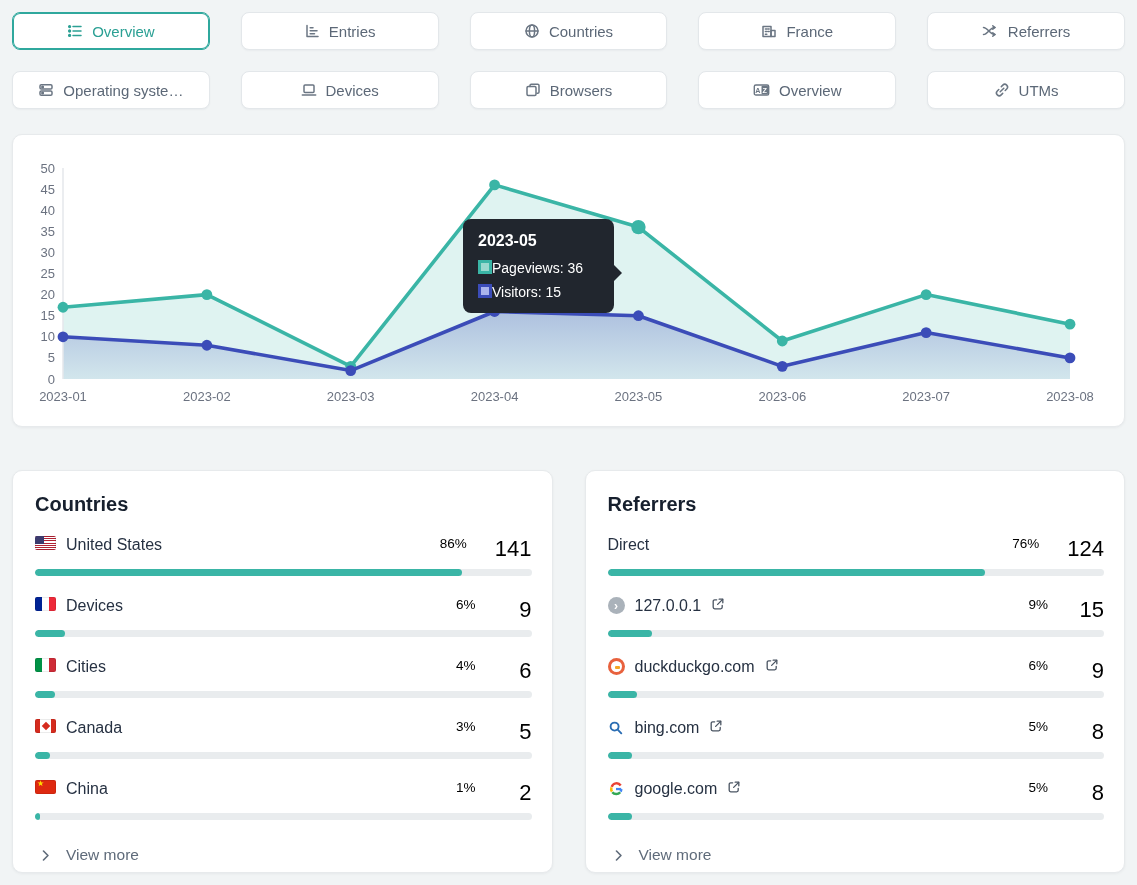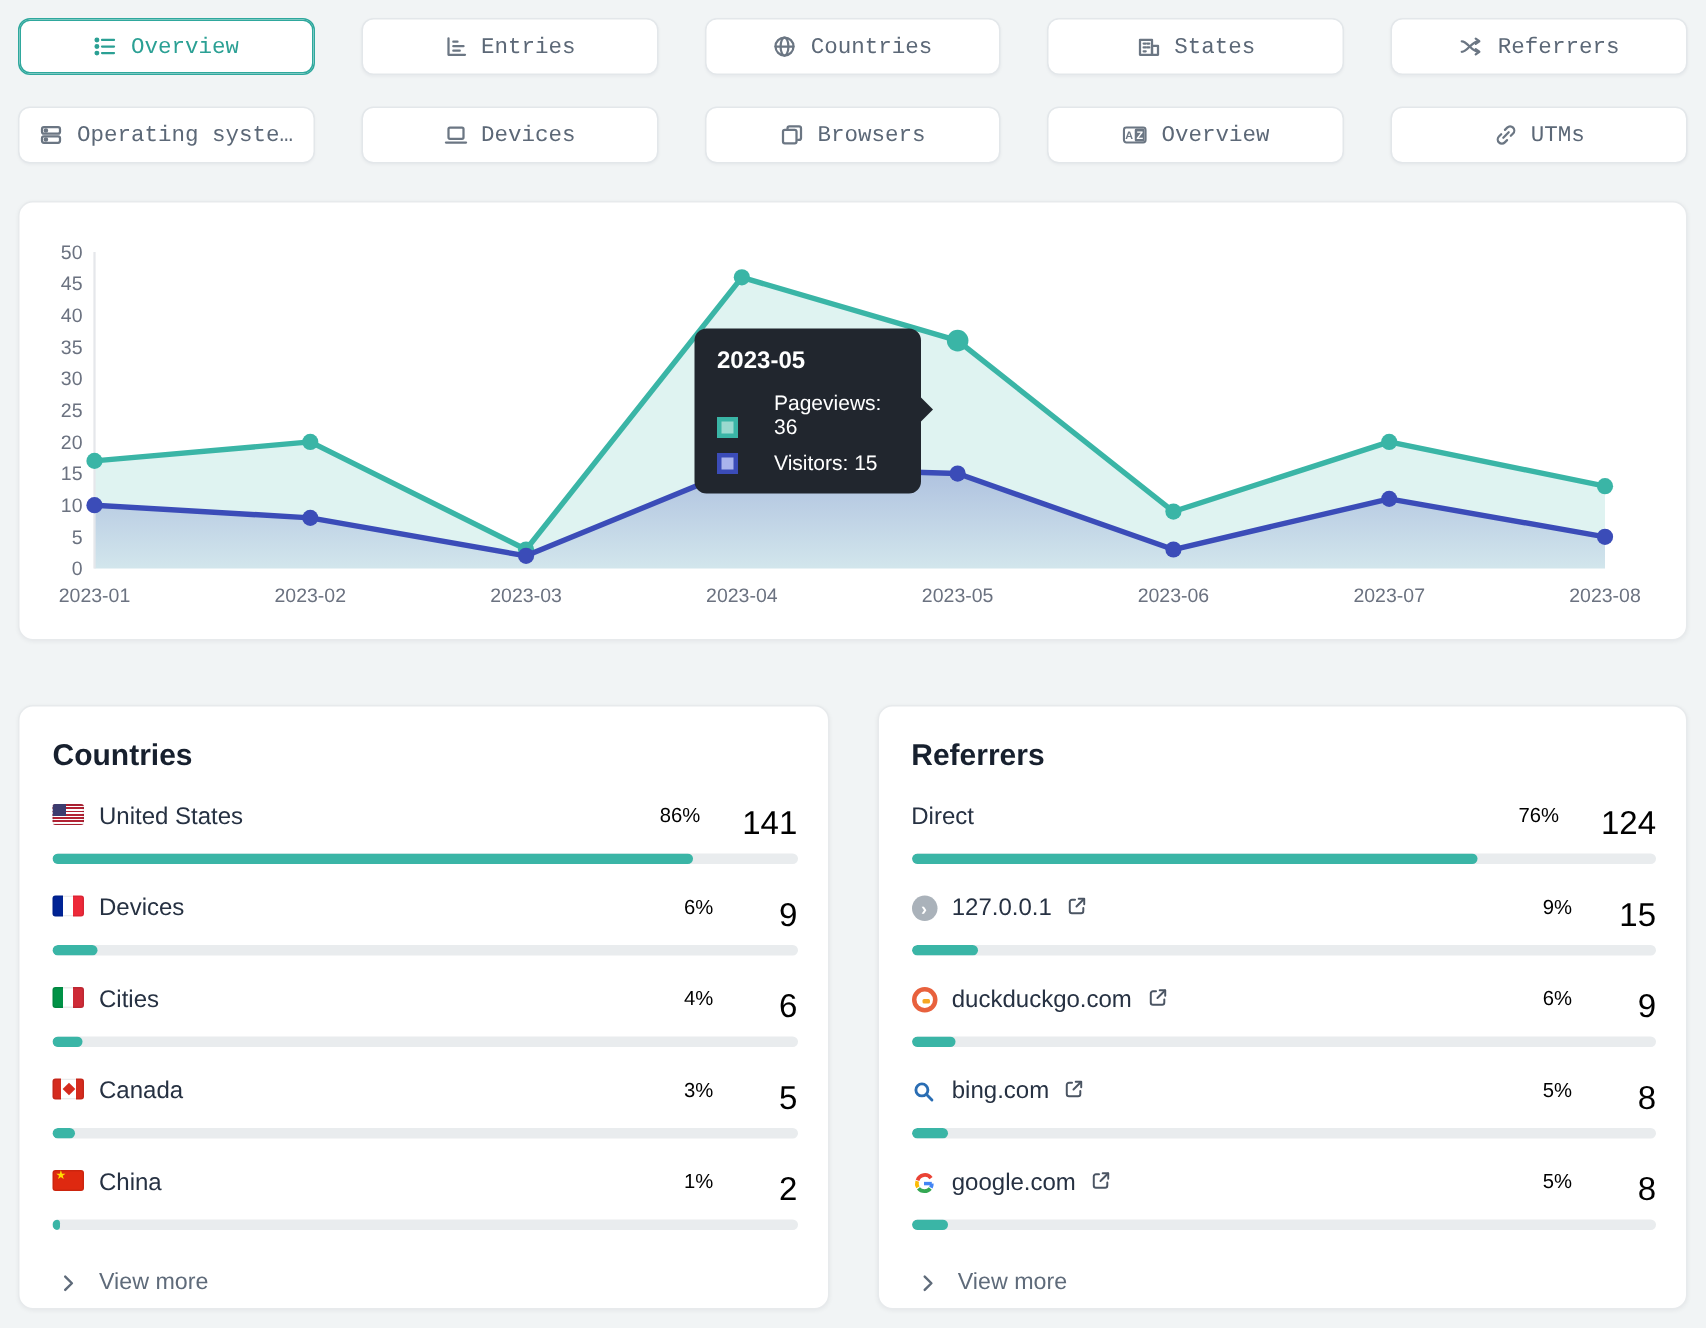--- a/index.html
+++ b/index.html
@@ -34,21 +34,21 @@
     padding:0 10px;
     white-space:nowrap; overflow:hidden;
   }
   .nav-btn .nav-icon { display:flex; color:#6b7683; flex:none; }
   .nav-btn.active {
     border-color:#2fa89d;
     box-shadow:inset 0 0 0 1px #2fa89d;
     color:#2ba094;
   }
   .nav-btn.active .nav-icon { color:#2ba094; }
-  .nav-label { overflow:hidden; text-overflow:ellipsis;font-family:Liberation Mono, monospace; }
+  .nav-label { overflow:hidden; text-overflow:ellipsis; }
 
   
   .chart-card {
     position:relative;
     background:#fff;
     border:1px solid #e7eaec;
     border-radius:10px;
     height:293px;
     box-shadow:0 1px 3px rgba(16,24,40,.05);
     margin-bottom:43px;
@@ -69,21 +69,21 @@
   }
   .chart-tooltip:after {
     content:"";
     position:absolute;
     right:-8px; top:46px;
     border-top:8px solid transparent;
     border-bottom:8px solid transparent;
     border-left:8px solid #21262e;
   }
   .tt-title { font-size:16px; font-weight:bold; margin-bottom:10px; }
-  .tt-row { display:flex; align-items:flex-end; gap:24px; font-size:14px; margin-top:8px; }
+  .tt-row { display:flex; align-items:flex-start; gap:0; font-size:14px; margin-top:8px; }
   .tt-sq { width:14px; height:14px; flex:none; display:inline-block; }
 
   
   .cards-grid {
     display:grid;
     grid-template-columns:1fr 1fr;
     column-gap:32px;
   }
   .stat-card {
     background:#fff;
@@ -185,21 +185,21 @@
         <svg width="16" height="16" viewBox="0 0 16 16" fill="none" stroke="currentColor" stroke-width="1.5" stroke-linecap="round" stroke-linejoin="round">
           <rect x="2" y="3.5" width="8" height="10"></rect>
           <rect x="10" y="7.5" width="4" height="6"></rect>
           <line x1="4.4" y1="6" x2="5.8" y2="6"></line>
           <line x1="6.8" y1="6" x2="8.2" y2="6"></line>
           <line x1="4.4" y1="8.6" x2="5.8" y2="8.6"></line>
           <line x1="6.8" y1="8.6" x2="8.2" y2="8.6"></line>
           <line x1="4.4" y1="11.2" x2="5.8" y2="11.2"></line>
         </svg>
       </span>
-      <span class="nav-label">States</span>
+      <span class="nav-label">France</span>
     </button>
     <button class="nav-btn">
       <span class="nav-icon">
         <svg width="17" height="16" viewBox="0 0 17 16" fill="none" stroke="currentColor" stroke-width="1.5" stroke-linecap="round" stroke-linejoin="round">
           <path d="M1.5 4.5 C5.5 4.5 8 11.5 12.5 11.5"></path>
           <path d="M1.5 11.5 C5.5 11.5 8 4.5 12.5 4.5"></path>
           <polyline points="10.8,2.8 13.2,4.5 10.8,6.2"></polyline>
           <polyline points="10.8,9.8 13.2,11.5 10.8,13.2"></polyline>
         </svg>
       </span>

